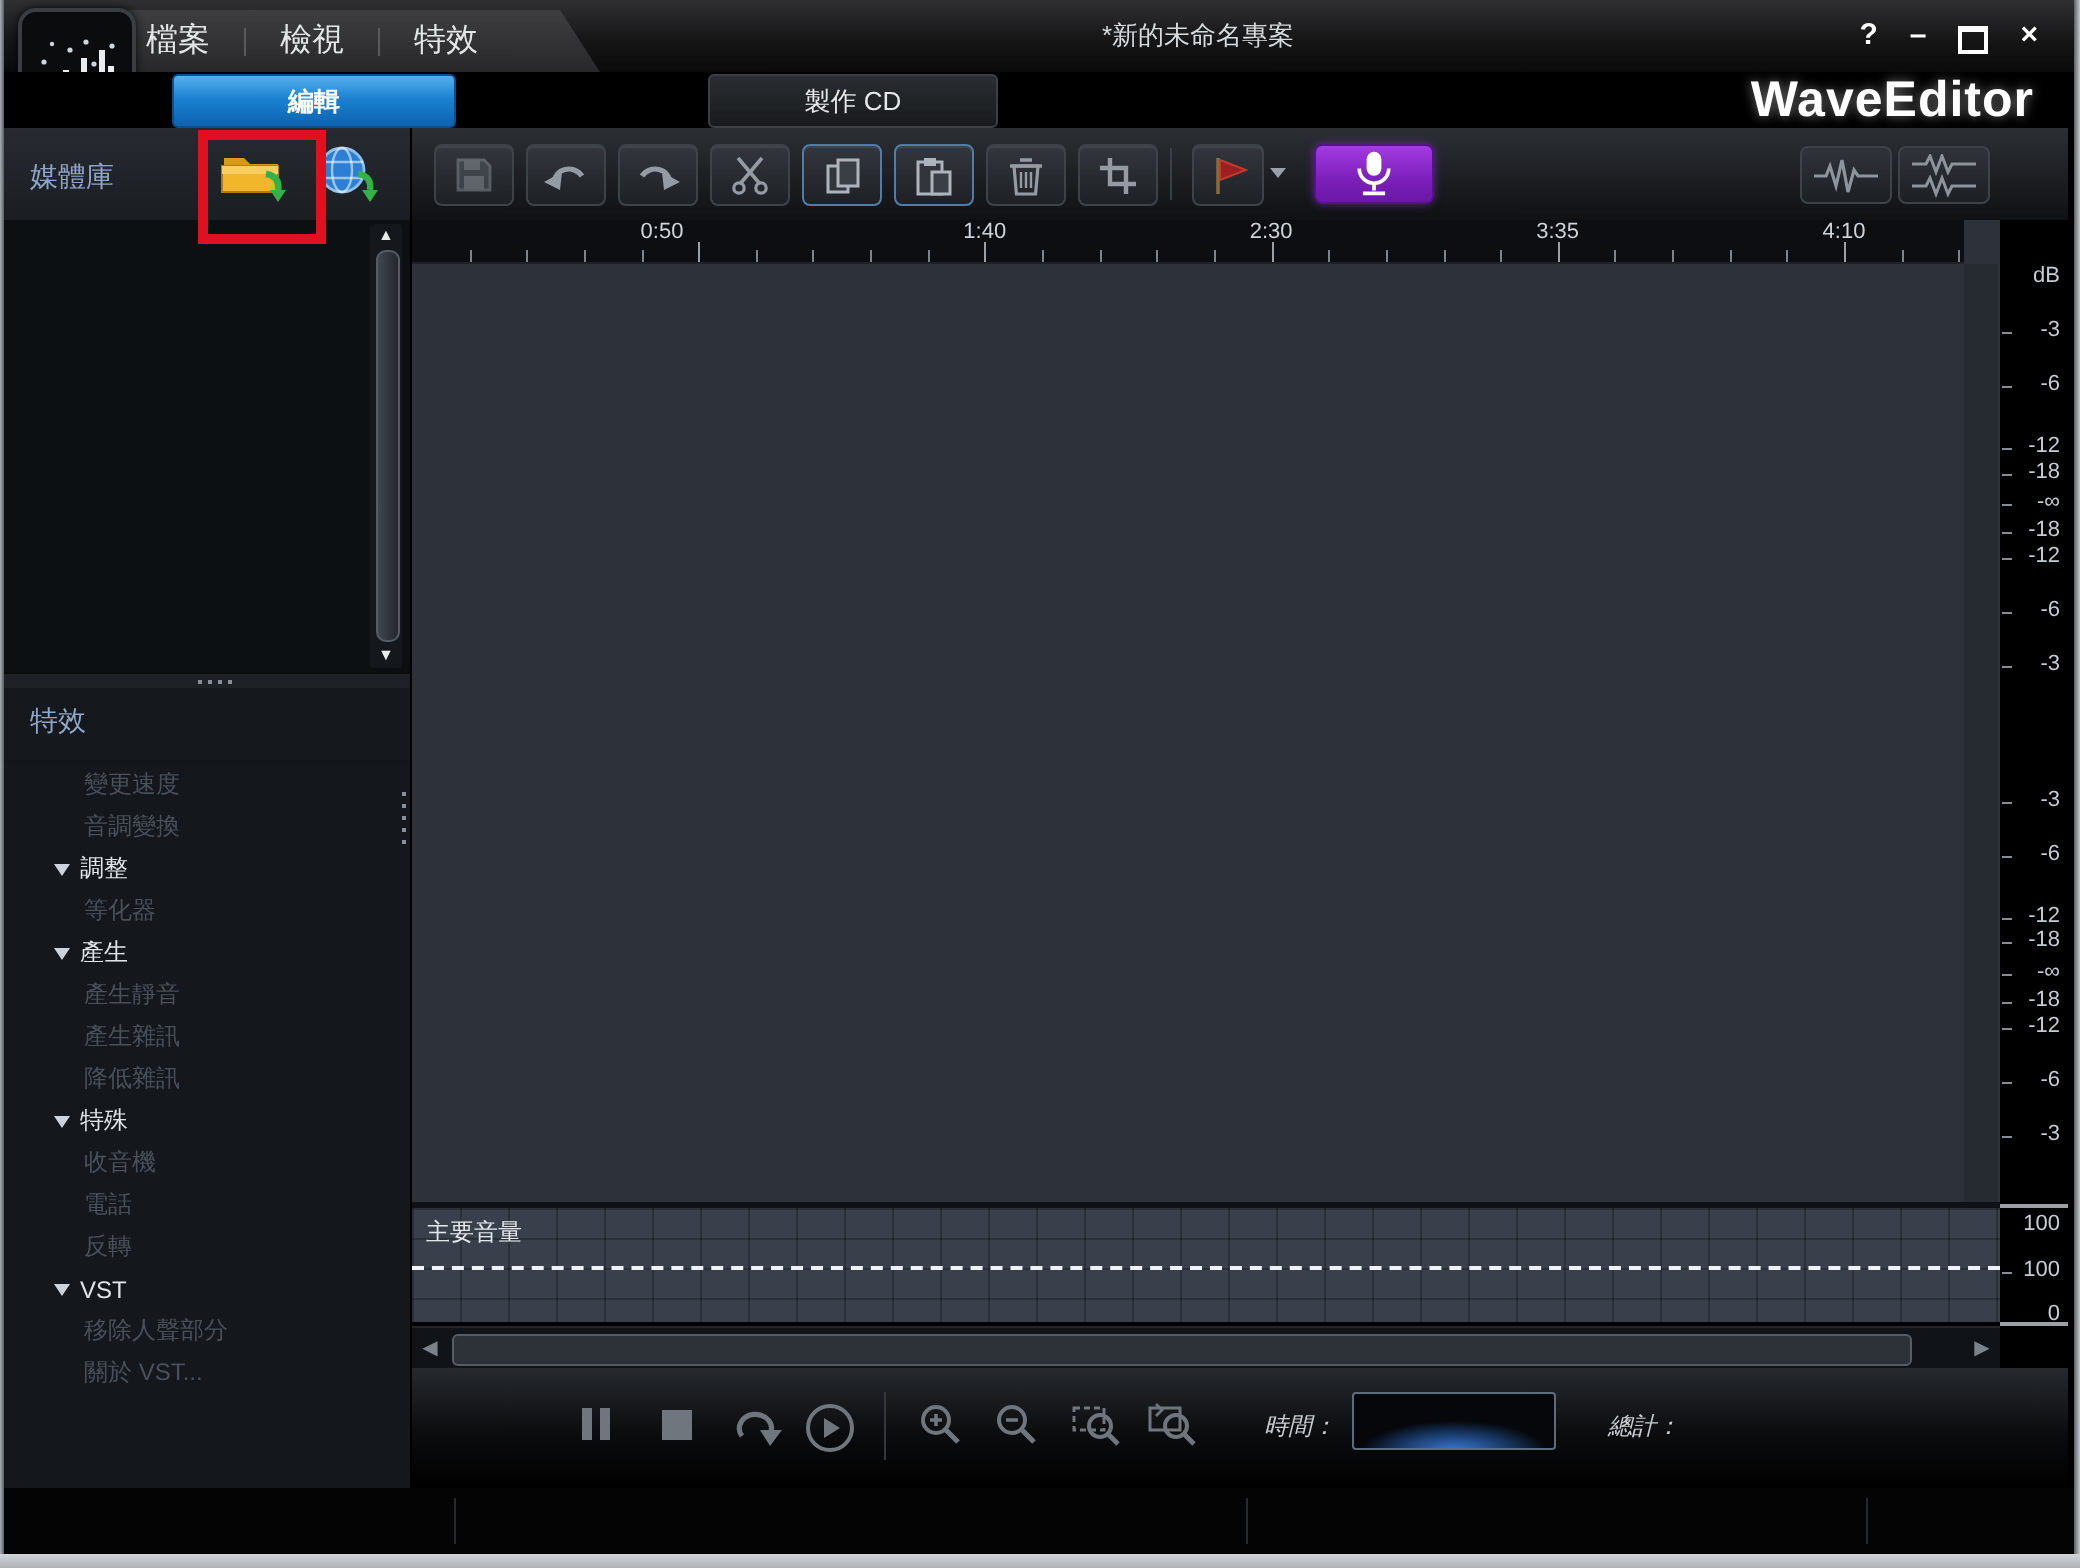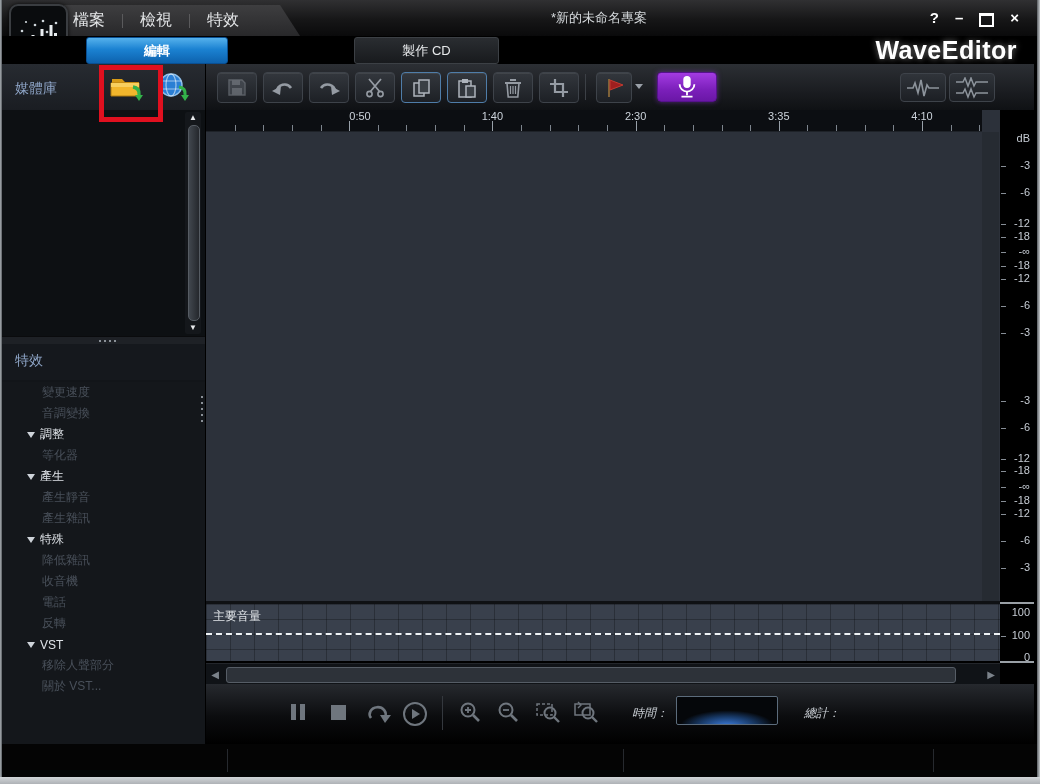--- a/index.html
+++ b/index.html
@@ -249,26 +249,26 @@
         <div class="tree-row group">
           <span class="tri"></span>
           <span class="lbl">產生</span>
         </div>
         <div class="tree-row leaf">
           <span class="lbl">產生靜音</span>
         </div>
         <div class="tree-row leaf">
           <span class="lbl">產生雜訊</span>
         </div>
+        <div class="tree-row leaf">
+          <span class="lbl">降低雜訊</span>
+        </div>
         <div class="tree-row group">
           <span class="tri"></span>
           <span class="lbl">特殊</span>
-        </div>
-        <div class="tree-row leaf">
-          <span class="lbl">降低雜訊</span>
         </div>
         <div class="tree-row leaf">
           <span class="lbl">收音機</span>
         </div>
         <div class="tree-row leaf">
           <span class="lbl">電話</span>
         </div>
         <div class="tree-row leaf">
           <span class="lbl">反轉</span>
         </div>
@@ -401,21 +401,21 @@
       </span>
     </div>
   </div>
 
   <div class="abs ruler" id="ruler-ticks">
       <div class="tick" style="left: 28.64px;"></div>
       <div class="tick" style="left: 57.28px;"></div>
       <div class="tick" style="left: 85.92px;"></div>
       <div class="tick" style="left: 114.56px;"></div>
       <div class="tick major" style="left: 143.2px;"></div>
-      <div class="tick-label" style="left: 154px;">0:50</div>
+      <div class="tick-label" style="left: 125px;">0:50</div>
       <div class="tick" style="left: 171.84px;"></div>
       <div class="tick" style="left: 200.48px;"></div>
       <div class="tick" style="left: 229.12px;"></div>
       <div class="tick" style="left: 257.76px;"></div>
       <div class="tick major" style="left: 286.4px;"></div>
       <div class="tick-label" style="left: 286.4px;">1:40</div>
       <div class="tick" style="left: 315.04px;"></div>
       <div class="tick" style="left: 343.68px;"></div>
       <div class="tick" style="left: 372.32px;"></div>
       <div class="tick" style="left: 400.96px;"></div>

